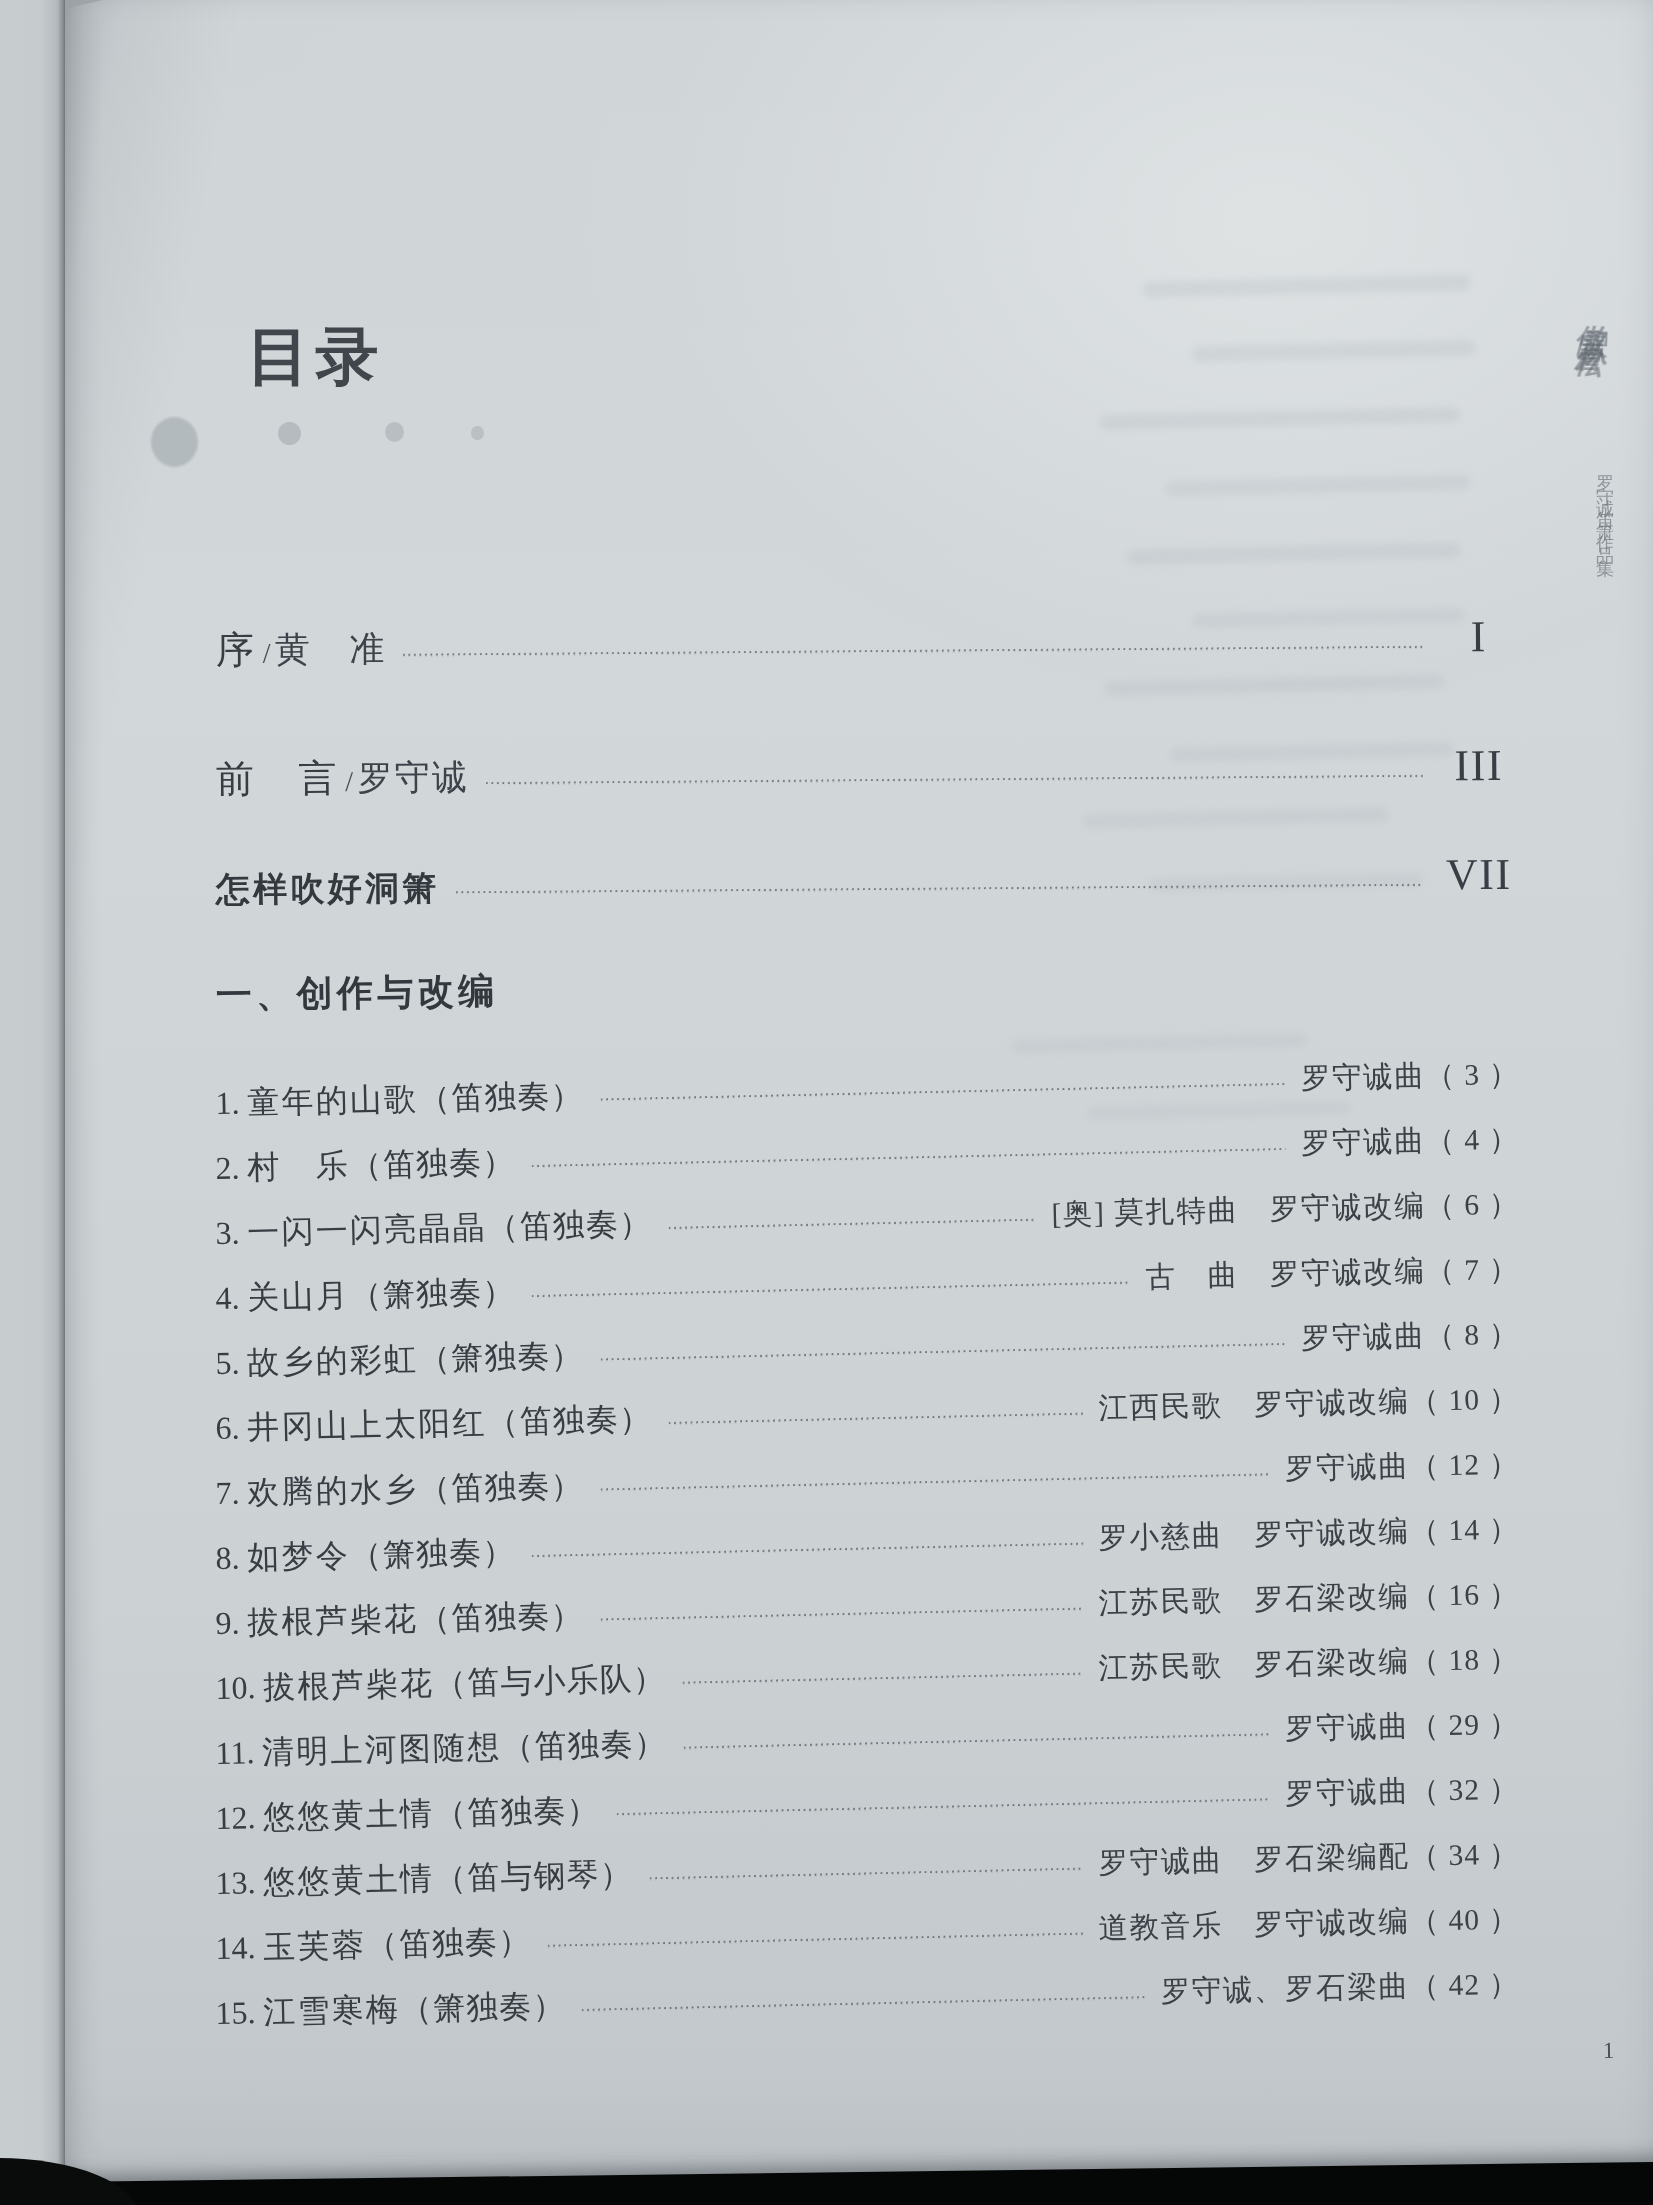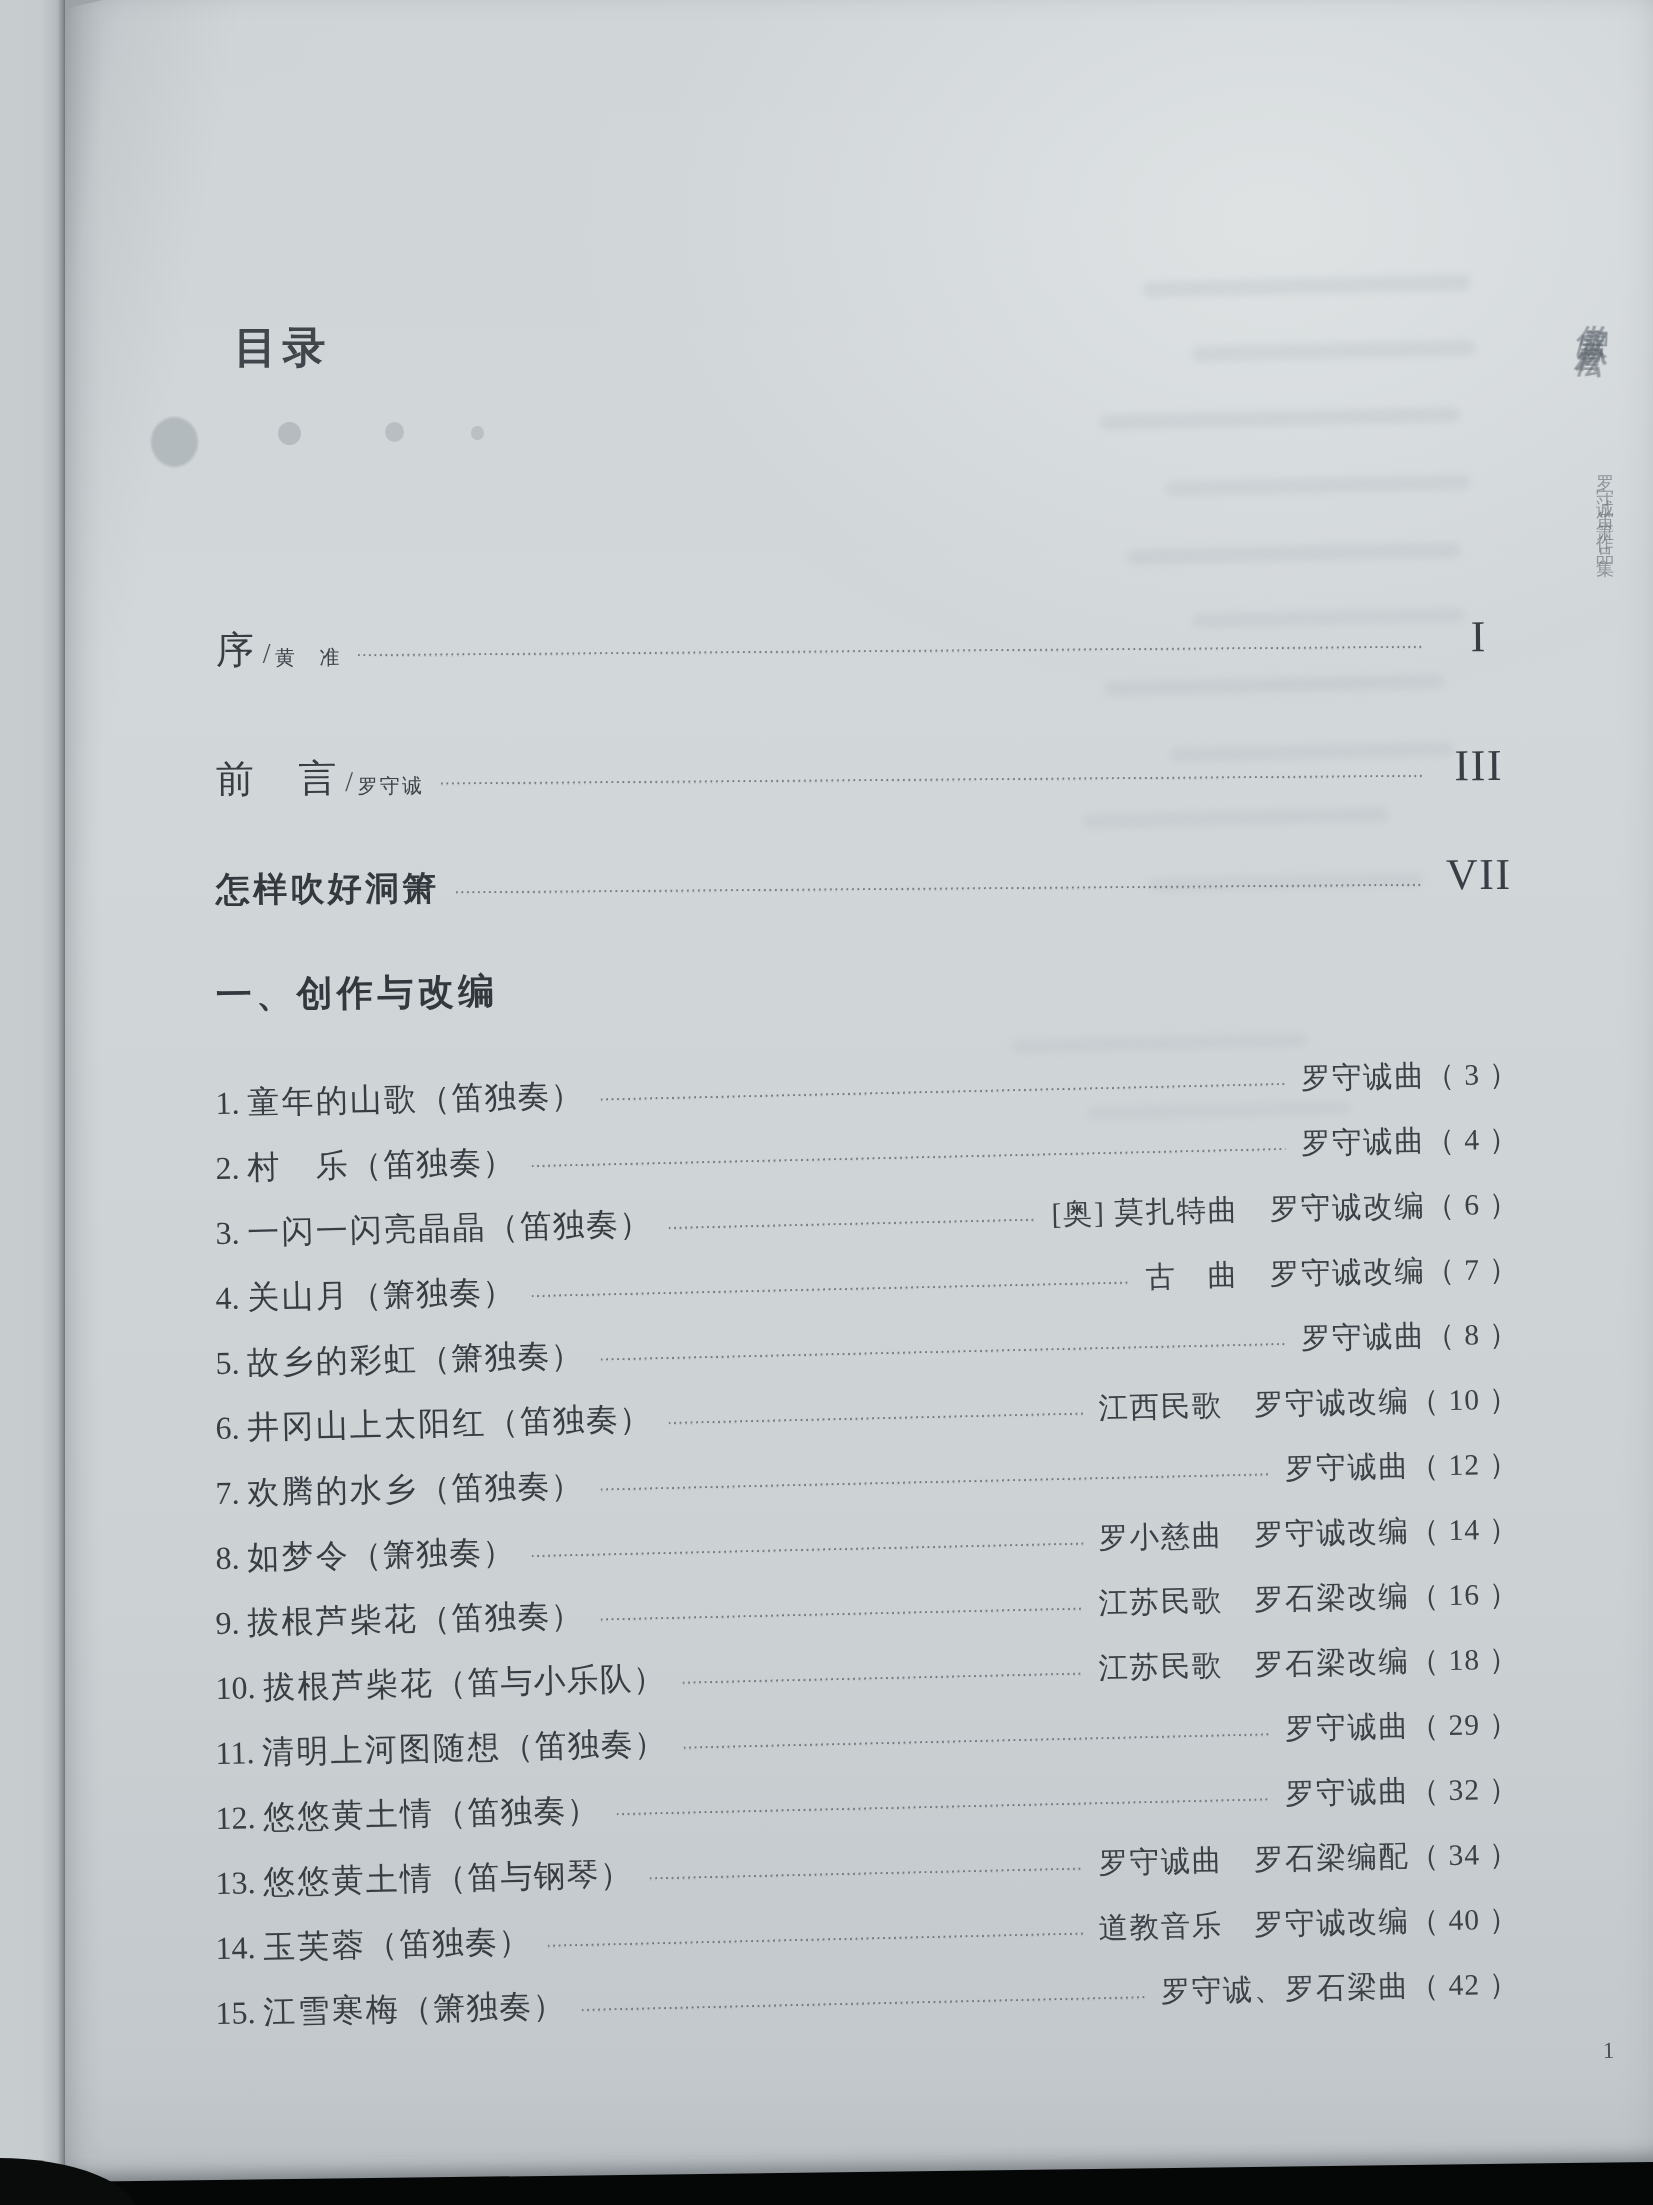--- a/index.html
+++ b/index.html
@@ -23,37 +23,37 @@
   .bottom-band{position:absolute;left:-44px;top:2162px;width:1750px;height:142px;background:#050606;
     transform:rotate(-0.72deg);transform-origin:1696px 0;box-shadow:0 -6.6px 16.4px rgba(60,66,70,.45);}
   .corner-dark{position:absolute;left:-6.6px;top:2158px;width:145px;height:77px;background:#0a0b0b;
     border-top-right-radius:142px 57px;}
 
   
   .ghost{position:absolute;background:#97a2aa;border-radius:7.7px;filter:blur(3.8px);
     transform:rotate(-1.3deg);}
 
   
-  .doc-title{position:absolute;left:234px;top:326px;font-size:43px;line-height:1;
+  .doc-title{position:absolute;left:247px;top:326px;font-size:63px;line-height:1;
     letter-spacing:5.5px;font-weight:600;color:#41464d;}
   
   .deco-dot{position:absolute;border-radius:50%;}
   .dot-a{left:151px;top:417px;width:47px;height:50px;background:rgba(138,147,152,.42);filter:blur(1.1px);}
   .dot-b{left:278px;top:422px;width:23px;height:23px;background:rgba(148,156,161,.45);filter:blur(0.5px);}
   .dot-c{left:385px;top:422px;width:19px;height:20px;background:rgba(150,158,163,.42);filter:blur(0.5px);}
   .dot-d{left:471px;top:426px;width:12.6px;height:13.7px;background:rgba(152,160,165,.40);filter:blur(0.5px);}
 
   
   .fm-row,.toc-row{display:flex;align-items:flex-end;}
   .front-matter{position:absolute;left:216px;width:1304px;}
   .fm-row{position:absolute;left:0;width:100%;transform:rotate(-0.45deg);transform-origin:0 100%;}
   .fm-label{font-size:38px;line-height:1;letter-spacing:3.3px;color:#383d44;white-space:nowrap;}
   .fm-label.strong{font-weight:700;font-size:34px;color:#34393f;}
   .fm-sep{font-size:28.4px;line-height:1;margin:0 4.4px 1.1px 5.5px;color:#4a5056;}
-  .fm-author{font-size:20px;line-height:1;letter-spacing:2.2px;margin-bottom:1.1px;color:#3d434a;white-space:nowrap;}
+  .fm-author{font-size:35px;line-height:1;letter-spacing:2.2px;margin-bottom:1.1px;color:#3d434a;white-space:nowrap;}
   .leader{flex:1 1 auto;height:2.7px;margin:0 15.3px 11px 16.4px;opacity:.75;
     background-image:radial-gradient(circle at 1.1px 1.1px,#565c63 0.9px,rgba(86,92,99,0) 1.1px);
     background-size:5.5px 2.7px;background-repeat:repeat-x;}
   .roman{font-size:44px;line-height:1;min-width:82px;text-align:center;color:#383e45;
     letter-spacing:1.6px;font-weight:500;}
 
   .section-heading{position:absolute;left:216px;top:977px;font-size:36px;line-height:1;
     font-weight:700;letter-spacing:4.4px;color:#33383f;transform:rotate(-0.8deg);transform-origin:0 100%;}
 
   .toc-list{position:absolute;left:216px;top:1056px;width:1304px;}

